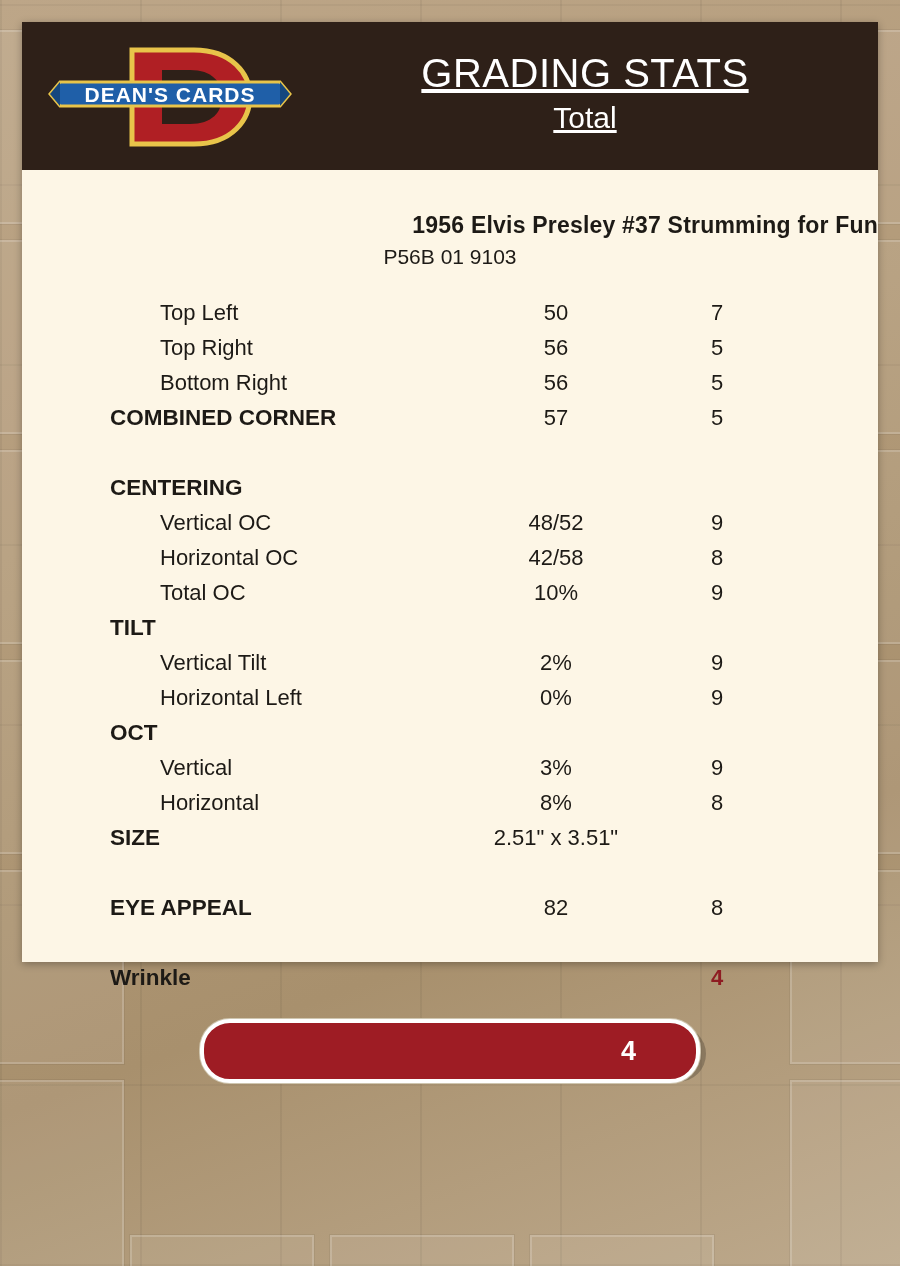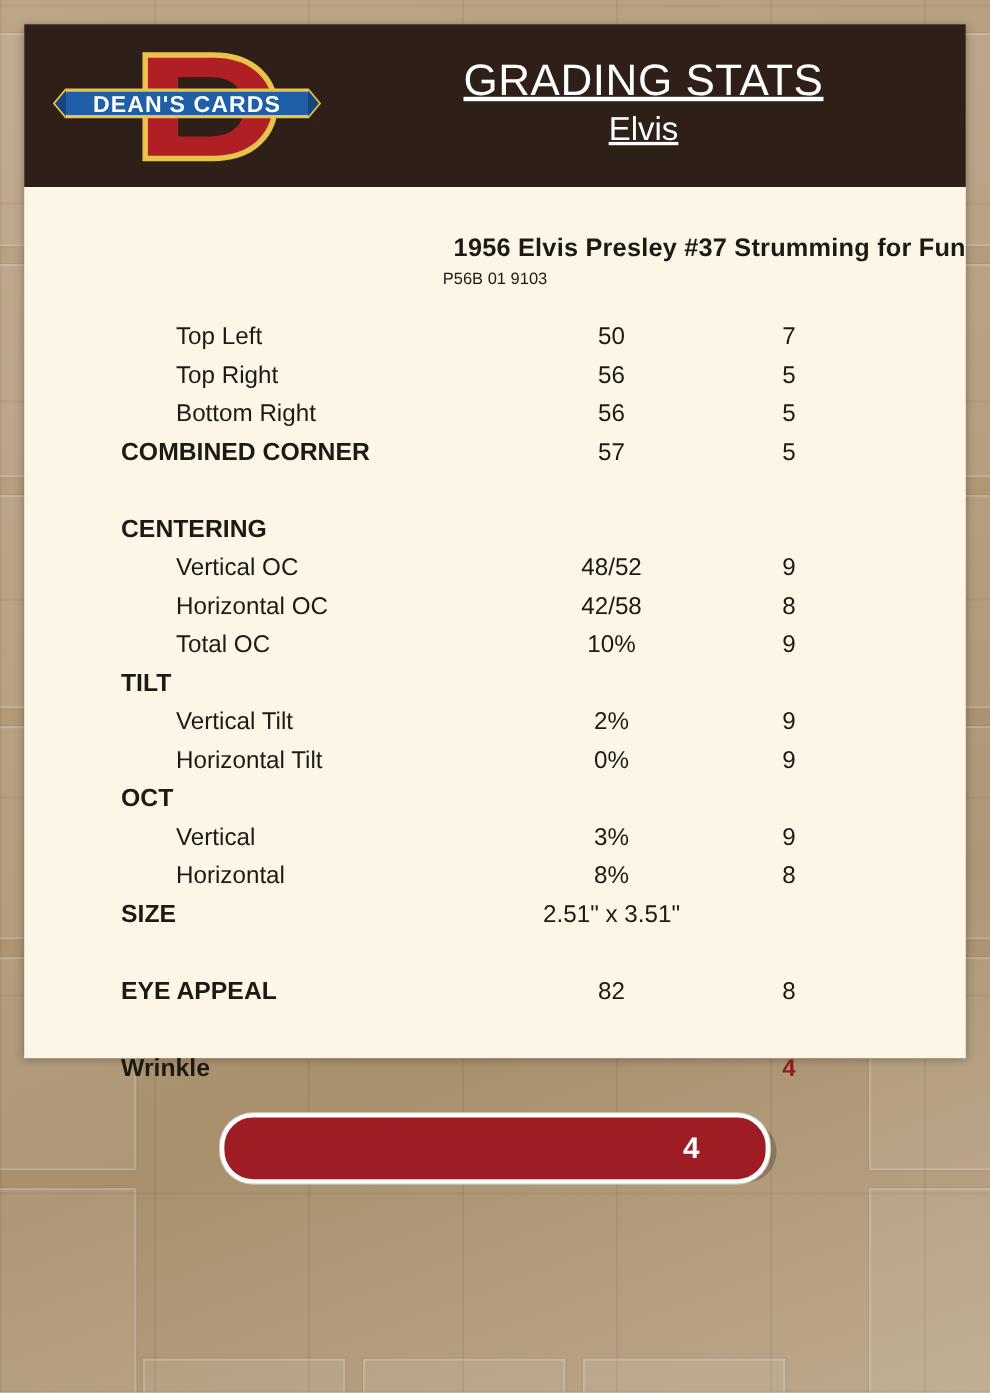--- a/index.html
+++ b/index.html
@@ -85,21 +85,21 @@
   }
   .card-title {
     text-align: right;
     font-size: 23px;
     font-weight: bold;
     margin-top: 42px;
     letter-spacing: 0.2px;
   }
   .card-code {
     text-align: center;
-    font-size: 15px;
+    font-size: 21px;
     margin-top: 6px;
   }
 
   
   table.stats {
     margin: 26px auto 0 auto;
     width: 680px;
     border-collapse: collapse;
     font-size: 22px;
   }
@@ -194,21 +194,21 @@
 
           <path d="M6 50 L16 38 L236 38 L246 50 L236 62 L16 62 Z" fill="#1f5fa8" stroke="#e8c44a" stroke-width="3"></path>
           <path d="M6 50 L16 38 L16 62 Z" fill="#15477e"></path>
           <path d="M246 50 L236 38 L236 62 Z" fill="#15477e"></path>
           <text x="126" y="58" text-anchor="middle" fill="#ffffff" font-family="Liberation Sans, sans-serif" font-size="21" font-weight="bold" letter-spacing="1">DEAN'S CARDS</text>
         </svg>
       </div>
 
       <div class="header-titles">
         <div class="header-title">GRADING STATS</div>
-        <div class="header-subtitle">Elvis</div>
+        <div class="header-subtitle">Total</div>
       </div>
     </div>
 
     <div class="body">
 
       <div class="card-title">1956 Elvis Presley #37   Strumming for Fun</div>
       <div class="card-code">P56B 01 9103</div>
 
       <table class="stats">
         <tbody>
@@ -265,21 +265,21 @@
             <td class="lbl sect">TILT</td>
             <td class="val"></td>
             <td class="max"></td>
           </tr>
           <tr>
             <td class="lbl indent">Vertical Tilt</td>
             <td class="val">2%</td>
             <td class="max">9</td>
           </tr>
           <tr>
-            <td class="lbl indent">Horizontal Tilt</td>
+            <td class="lbl indent">Horizontal Left</td>
             <td class="val">0%</td>
             <td class="max">9</td>
           </tr>
 
           <tr>
             <td class="lbl sect">OCT</td>
             <td class="val"></td>
             <td class="max"></td>
           </tr>
           <tr>

